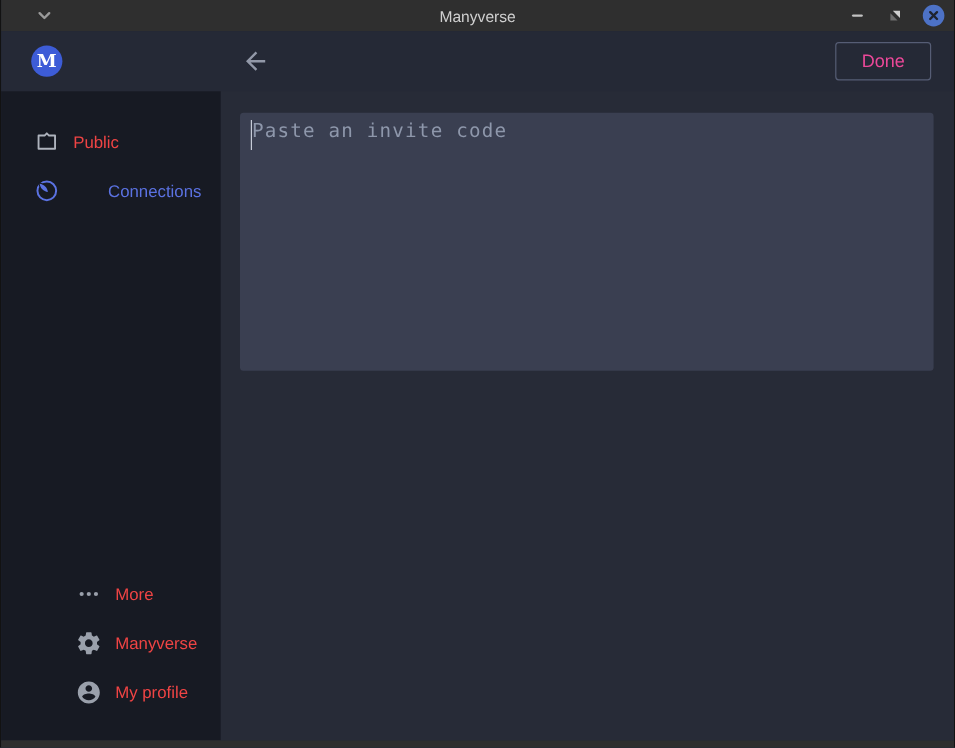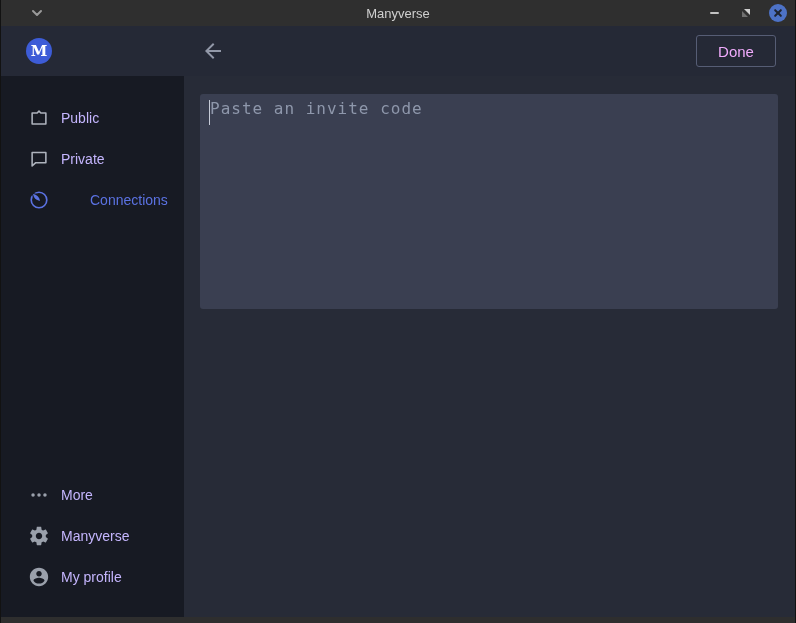--- a/index.html
+++ b/index.html
@@ -32,36 +32,36 @@
   .topbar { height: 50px; background: #252936; display: flex; align-items: center;
             position: relative; flex: 0 0 auto; }
   .logo { position: absolute; left: 25px; top: 12px; width: 26px; height: 26px;
           border-radius: 50%; background: #3d5cd7; color: #ffffff;
           display: flex; align-items: center; justify-content: center;
           font-family: "DejaVu Serif", serif; font-size: 15px; font-weight: bold; }
   .back-btn { position: absolute; left: 200px; top: 13px; width: 24px; height: 24px;
               color: #9298a8; cursor: pointer; }
   .done-btn { position: absolute; right: 19px; top: 9px; width: 80px; height: 32px;
               border: 1px solid #565d75; border-radius: 3px; background: transparent;
-              color: #f0abfc; font-size: 15px; font-family: "Liberation Sans", sans-serif;
+              color: #ec4899; font-size: 15px; font-family: "Liberation Sans", sans-serif;
               cursor: pointer; }
 
   
   .body-row { flex: 1 1 auto; display: flex; min-height: 0; }
   .sidebar { width: 183px; background: #171a23; display: flex; flex-direction: column;
              padding-top: 21px; flex: 0 0 auto; }
   .sidebar-spacer { flex: 1 1 auto; }
   .side-item { height: 41px; display: flex; align-items: center; padding-left: 27px;
-               color: #c4b5fd; cursor: pointer; }
+               color: #ef4444; cursor: pointer; }
   .side-item .icn { width: 22px; height: 22px; color: #aeb3bd; flex: 0 0 auto; }
   .side-item .lbl { margin-left: 11px; font-size: 14px; font-weight: 500; }
   .side-item.active { color: #5b72e2; }
   .side-item.active .icn { color: #5b72e2; }
   .side-item.active .lbl { color: #5b72e2; margin-left: 40px; }
-  .sidebar-bottom { padding-bottom: 20px; }
+  .sidebar-bottom { padding-bottom: 20px; margin-left: 35px; }
   .sidebar-bottom .icn { color: #9aa0ab; }
 
   .main { flex: 1 1 auto; background: #272b37; position: relative; }
   .invite-wrap { position: absolute; left: 16px; top: 18px; width: 578px; height: 215px; }
   textarea.invite { width: 100%; height: 100%; background: #3a3f51; border: none; outline: none;
              border-radius: 3px; resize: none; color: #c9ceda;
              font-family: "DejaVu Sans Mono", monospace; font-size: 16px; letter-spacing: 1px;
              padding: 5px 0 22px 10px; }
   textarea.invite::placeholder { color: #8e97ab; opacity: 1; }
   .caret { position: absolute; left: 9px; top: 6px; width: 1px; height: 25px;
@@ -115,28 +115,20 @@
 
       <div class="side-item">
         <span class="icn">
           <svg width="22" height="22" viewBox="0 0 24 24">
               <path d="M4.5 6.5h5.5l2-2 2 2h5.5v12h-15z" fill="none" stroke="currentColor" stroke-width="1.7" stroke-linejoin="round"></path>
             </svg>
         </span>
         <span class="lbl">Public</span>
       </div>
 
-      <div class="side-item">
-        <span class="icn">
-          <svg width="22" height="22" viewBox="0 0 24 24">
-              <path d="M4.5 5h15v11h-11l-4 3.5z" fill="none" stroke="currentColor" stroke-width="1.7" stroke-linejoin="round"></path>
-            </svg>
-        </span>
-        <span class="lbl">Private</span>
-      </div>
 
 
       <div class="side-item active">
         <span class="icn">
           <svg width="22" height="22" viewBox="0 0 24 24">
             <circle cx="12" cy="12" r="8.5" fill="none" stroke="currentColor" stroke-width="1.8"></circle>
             <path d="M5.5 5.5C9.5 6 12.5 9 13 13 9 12.5 6 9.5 5.5 5.5z" fill="currentColor" stroke="#171a23" stroke-width="2.2"></path>
             <path d="M5.5 5.5C9.5 6 12.5 9 13 13 9 12.5 6 9.5 5.5 5.5z" fill="currentColor"></path>
           </svg>
         </span>

